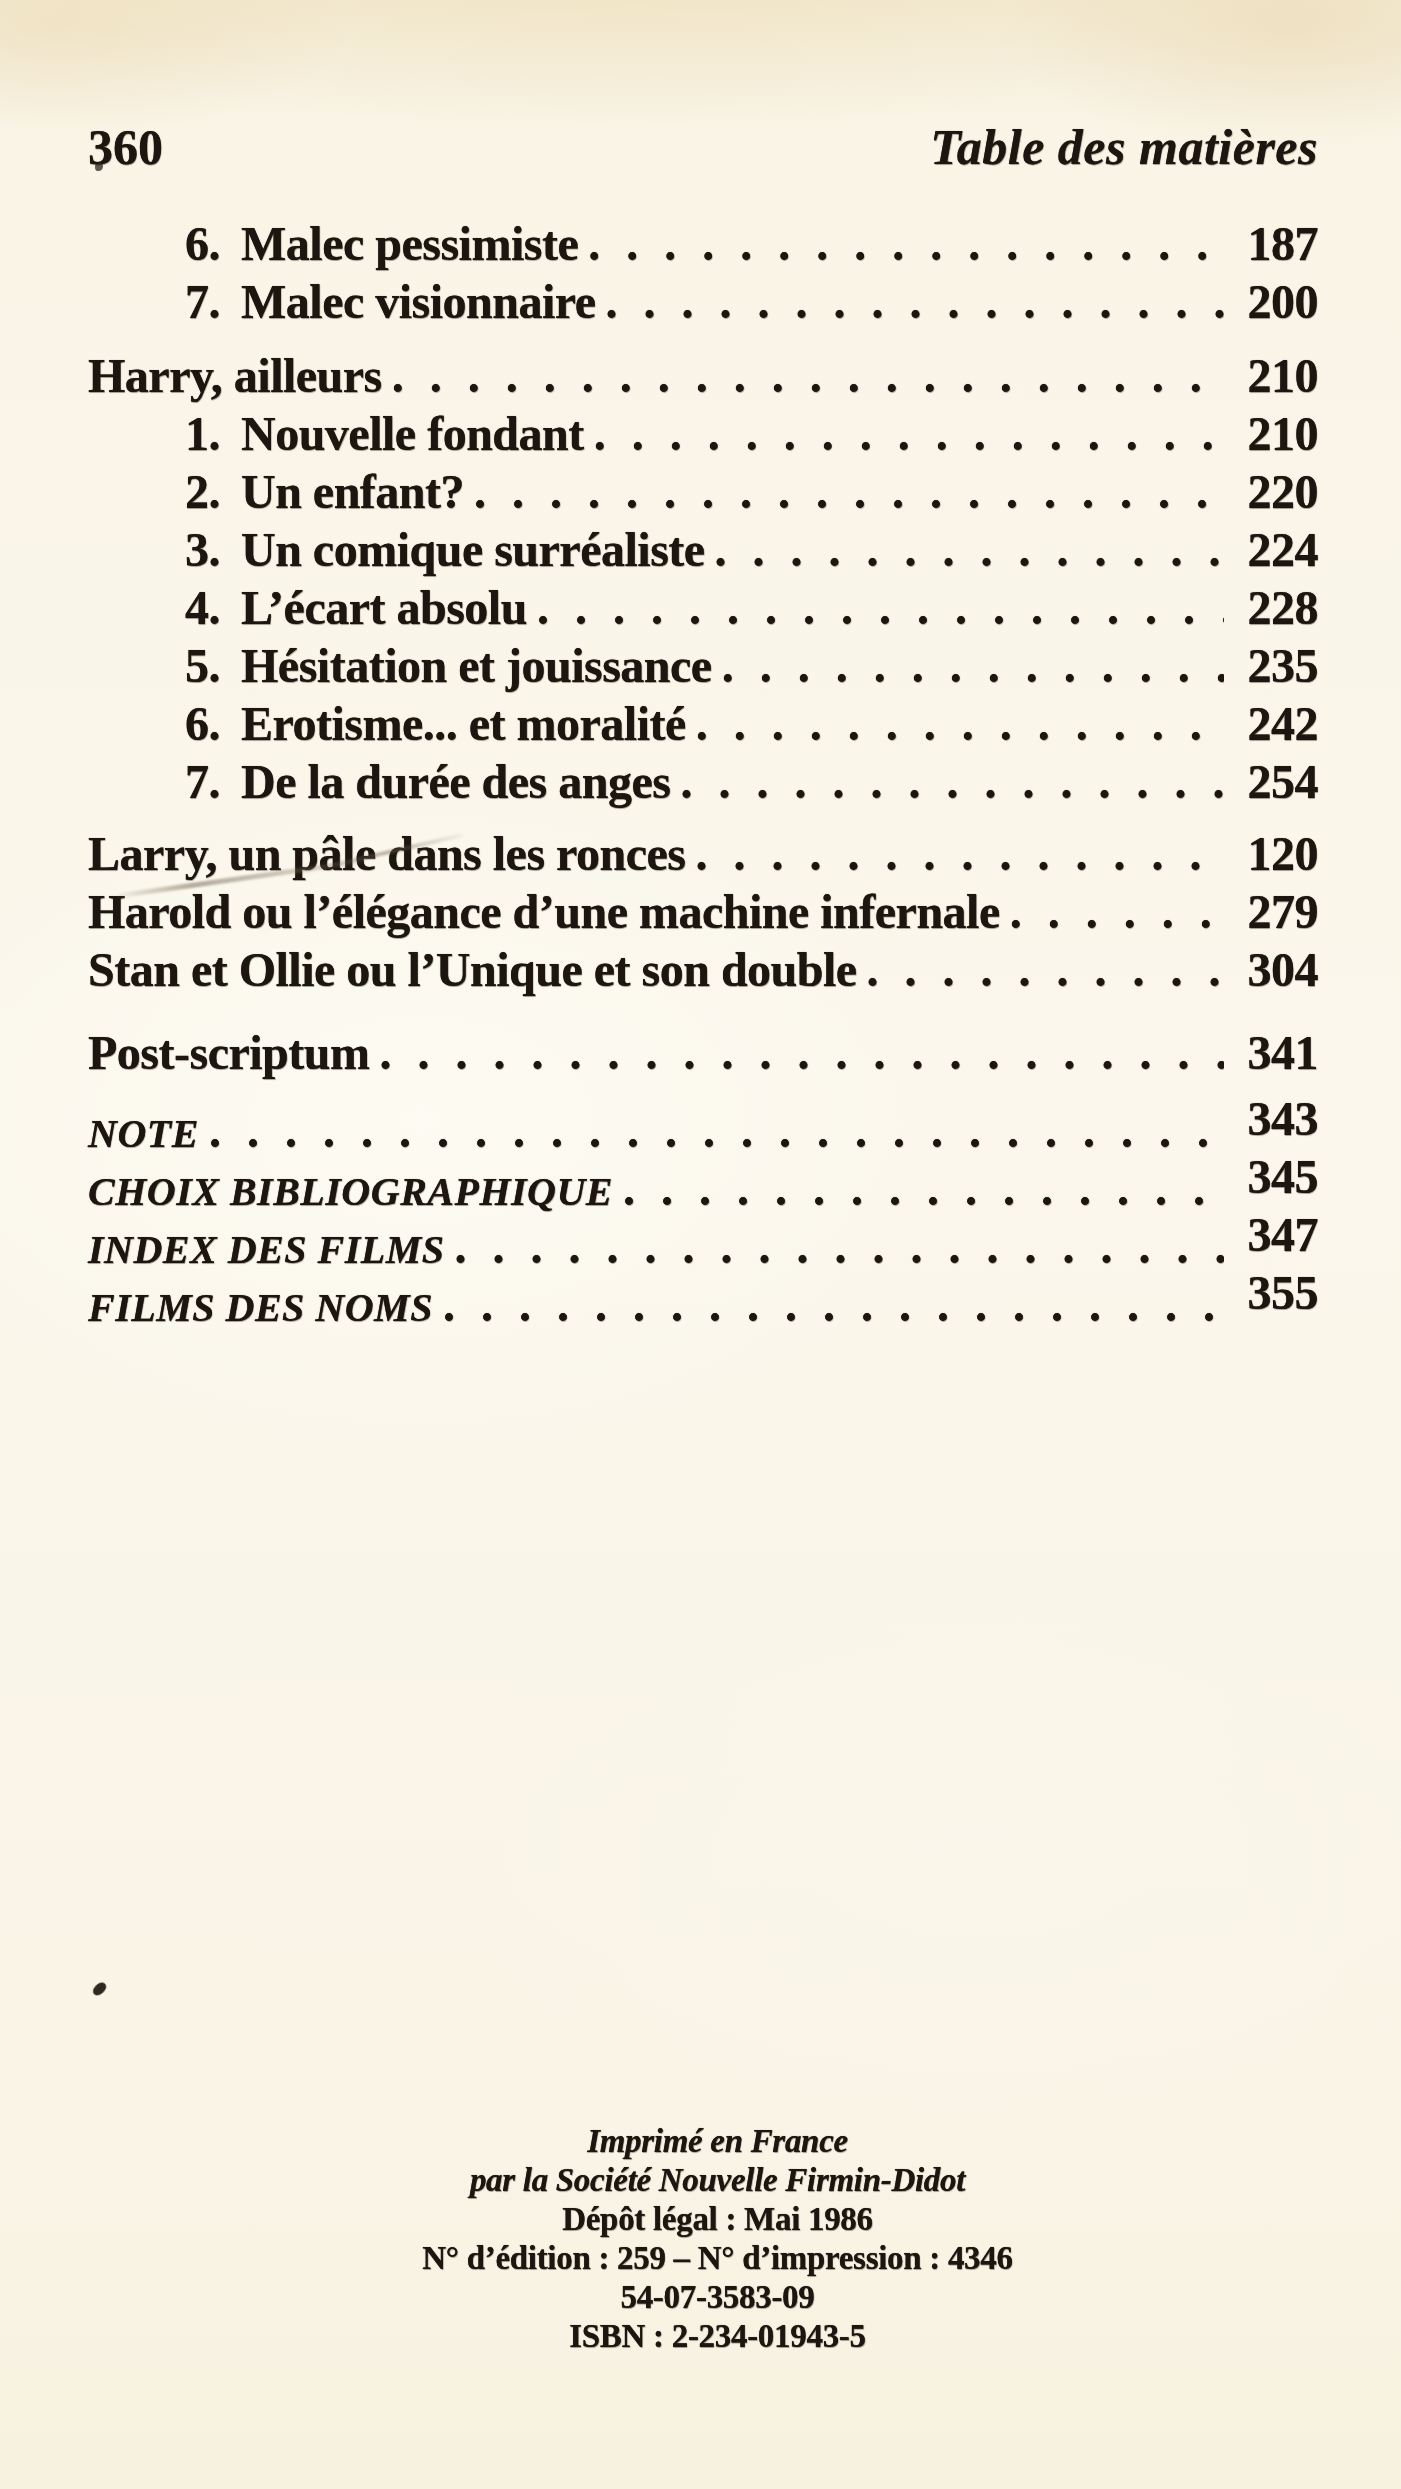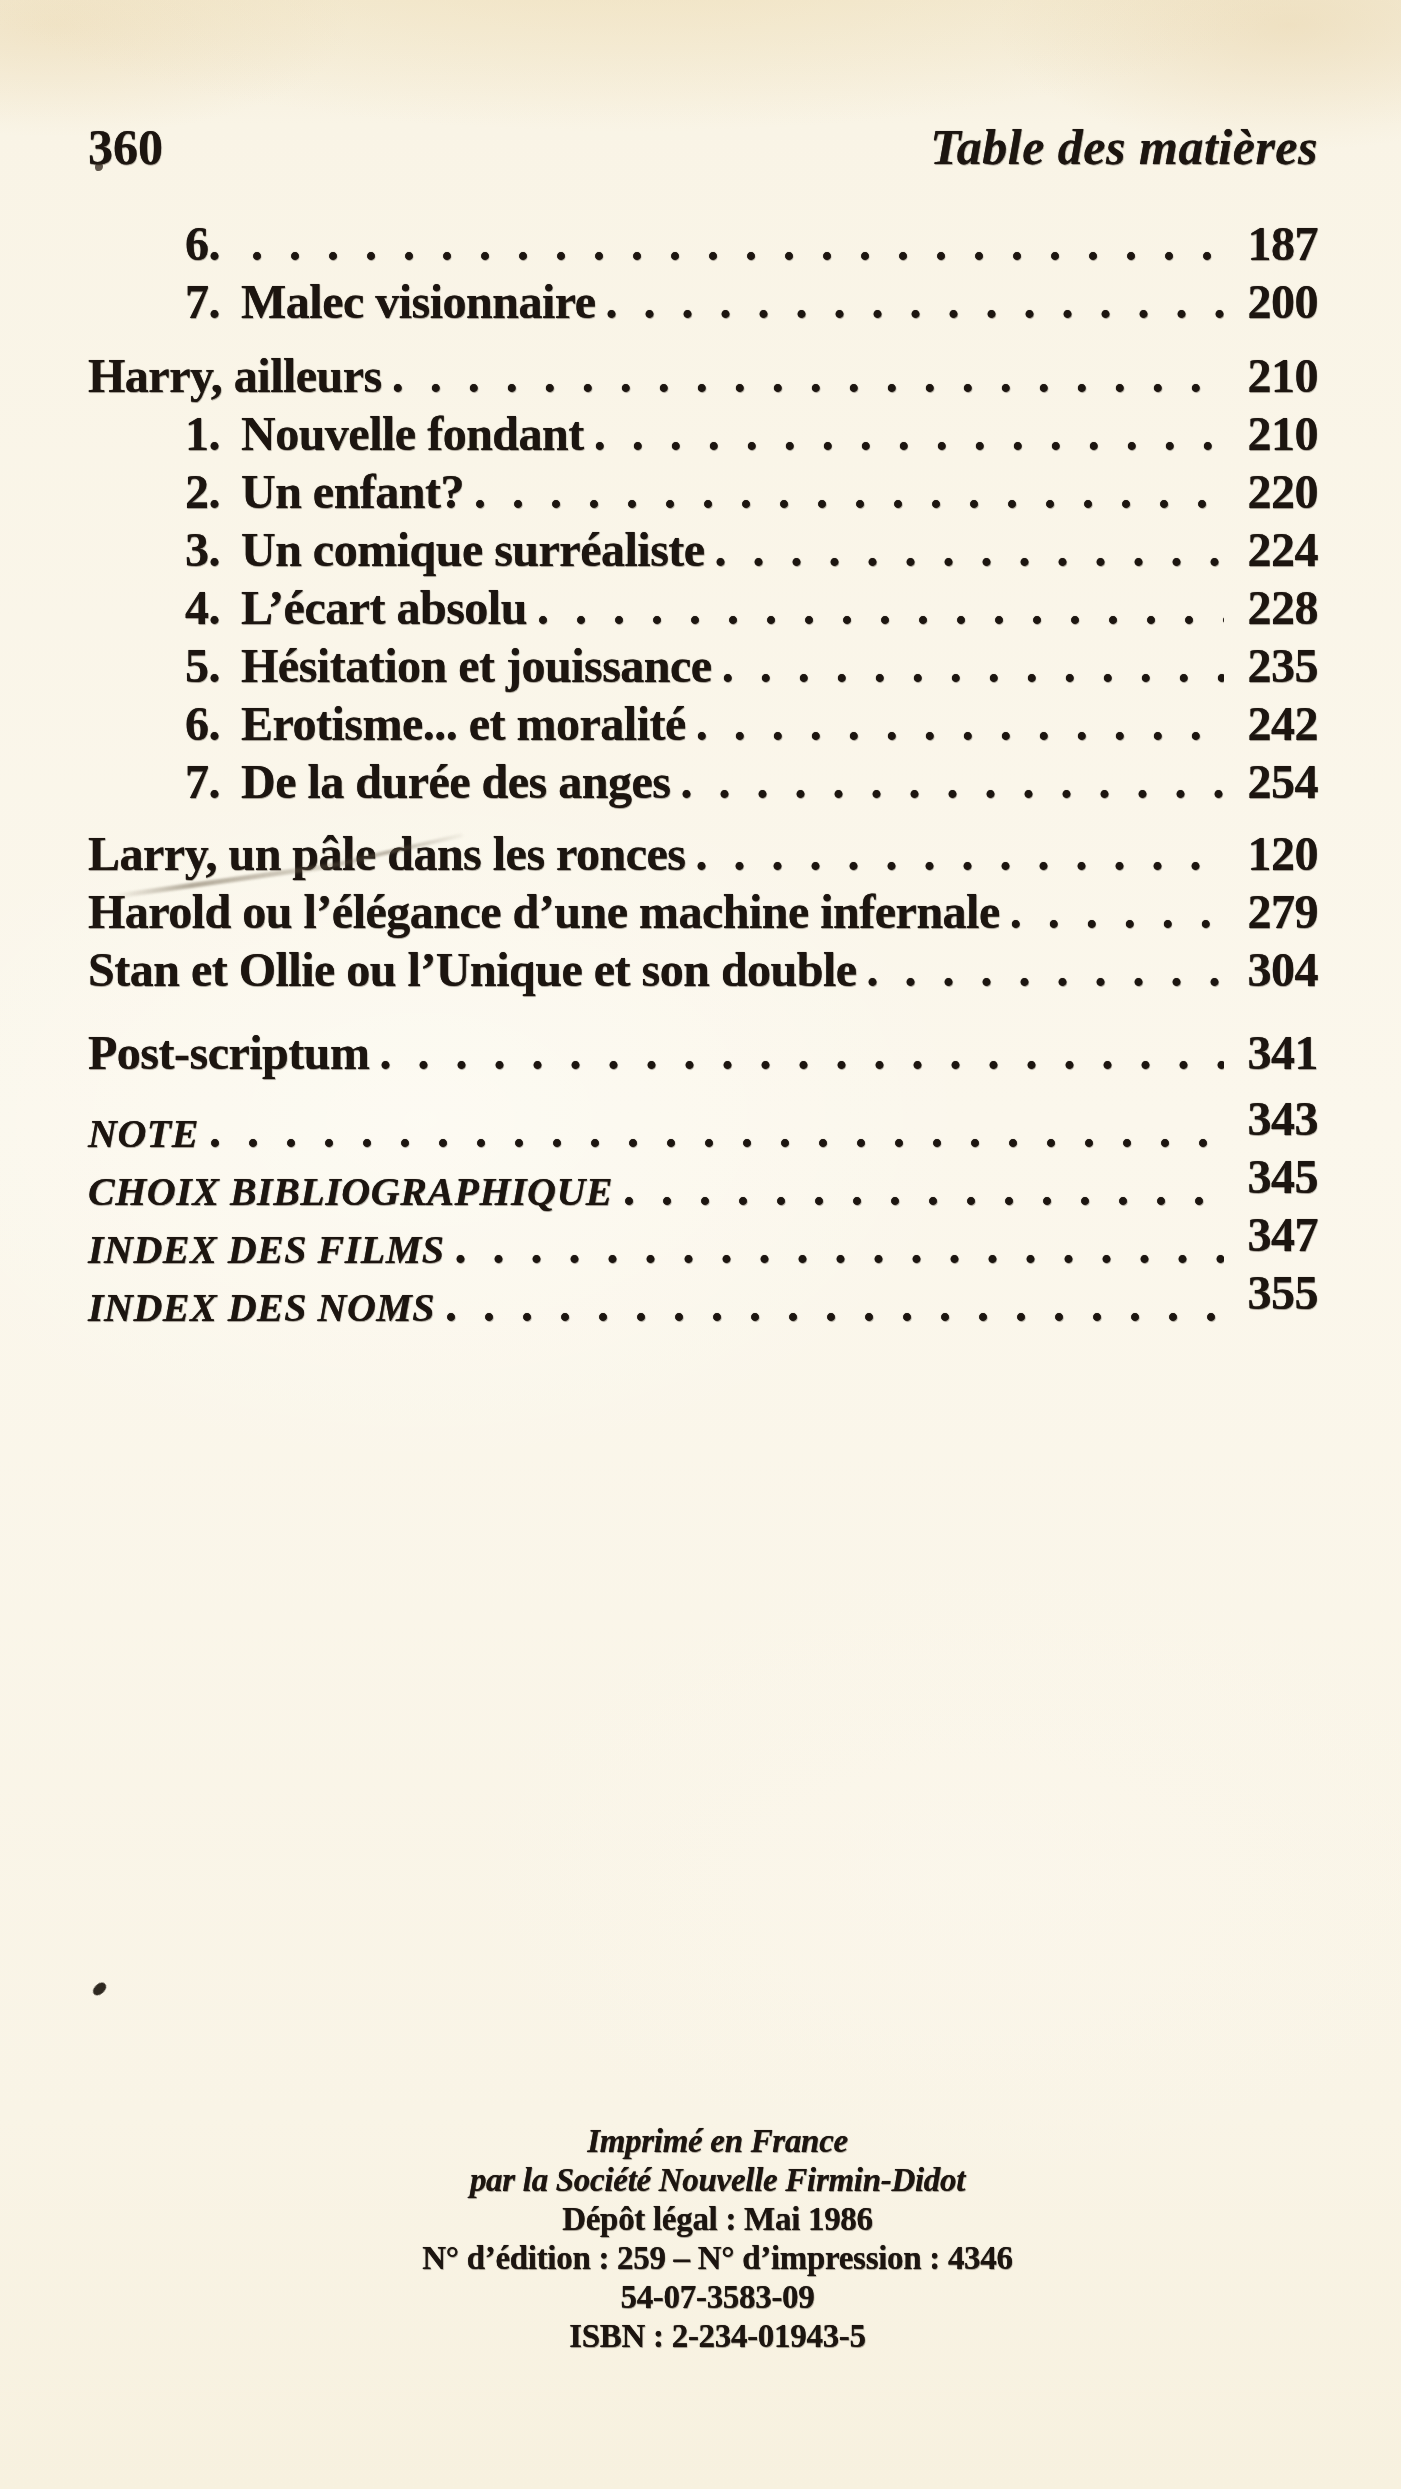--- a/index.html
+++ b/index.html
@@ -98,20 +98,21 @@
 
   <div class="page-header ink">
     <span class="folio">360</span>
     <span class="running-title">Table des matières</span>
   </div>
 
   <div class="toc ink">
 
     <div class="row sub">
       <span class="num">6.</span>
+      <span class="title">Malec pessimiste</span>
       <span class="dots"></span>
       <span class="pageno">187</span>
     </div>
 
     <div class="row sub">
       <span class="num">7.</span>
       <span class="title">Malec visionnaire</span>
       <span class="dots"></span>
       <span class="pageno">200</span>
     </div>
@@ -207,21 +208,21 @@
       <span class="pageno">345</span>
     </div>
 
     <div class="row caps">
       <span class="title">INDEX DES FILMS</span>
       <span class="dots"></span>
       <span class="pageno">347</span>
     </div>
 
     <div class="row caps">
-      <span class="title">INDEX DES NOMS</span>
+      <span class="title">FILMS DES NOMS</span>
       <span class="dots"></span>
       <span class="pageno">355</span>
     </div>
 
   </div>
 
   <div class="colophon ink">
     <div class="line-italic">Imprimé en France</div>
     <div class="line-italic">par la Société Nouvelle Firmin-Didot</div>
     <div>Dépôt légal : Mai 1986</div>

